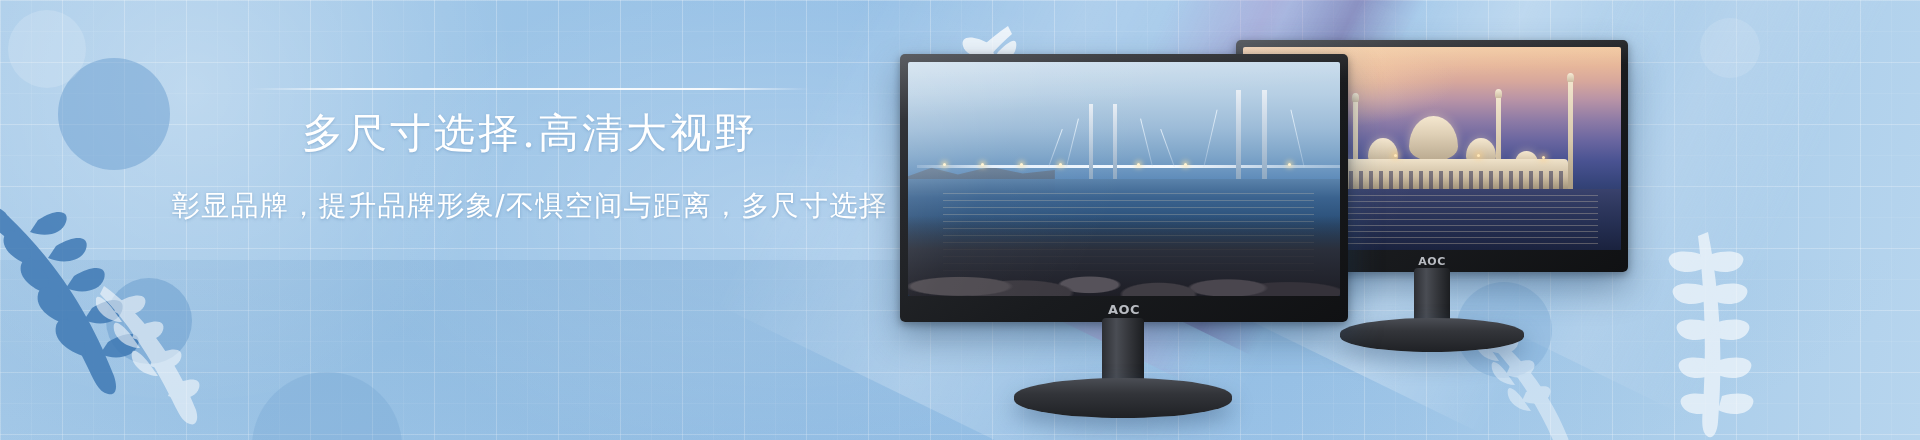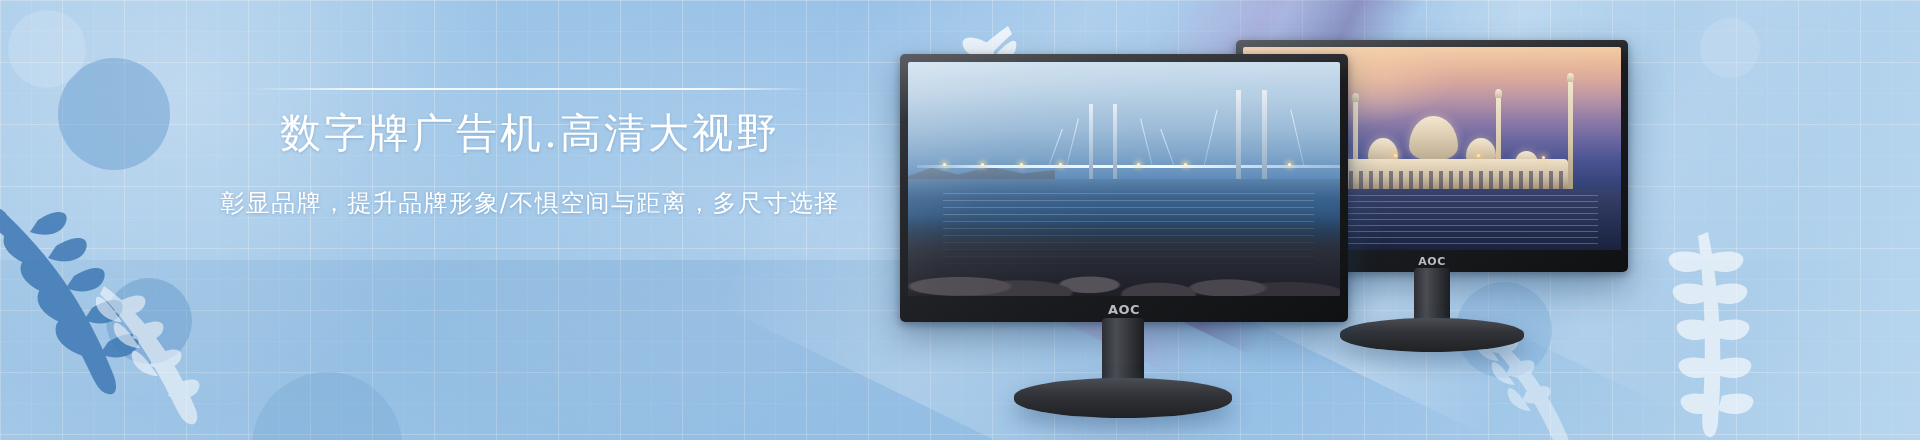--- a/index.html
+++ b/index.html
@@ -114,21 +114,21 @@
     font-size:41px;
     letter-spacing:3px;
     color:#ffffff;
     text-shadow:0 1px 3px rgba(90,135,180,.45);
     white-space:nowrap;
   }
 
   .tagline {
     margin-top:26px;
     font-family:"DejaVu Sans", sans-serif;
-    font-size:24px;
+    font-size:28px;
     letter-spacing:1.4px;
     color:#ffffff;
     text-shadow:0 1px 3px rgba(90,135,180,.50);
     white-space:nowrap;
   }
 
   
   .monitors { position:absolute; left:0; top:0; width:1920px; height:440px; }
 
   .mon { position:absolute; }
@@ -371,21 +371,21 @@
       <path d="M14 32 C5 21 -2 18 0 29 C2 38 12 45 23 45 Z"></path>
       <path d="M30 56 C21 45 14 42 16 53 C18 62 28 69 39 69 Z"></path>
       <path d="M46 82 C37 71 30 68 32 79 C34 88 44 95 55 95 Z"></path>
     </g>
   </svg>
 
   <div class="text-block">
 
     <div class="divider"></div>
 
-    <div class="subtitle">数字牌广告机.高清大视野</div>
+    <div class="subtitle">多尺寸选择.高清大视野</div>
 
     <div class="tagline">彰显品牌，提升品牌形象/不惧空间与距离，多尺寸选择</div>
   </div>
 
   <div class="monitors">
 
     <div class="mon">
       <div class="bezel" style="left:1236px; top:40px; width:392px; height:232px;">
         <div class="screen" style="left:7px; top:7px; right:7px; bottom:22px;">
           <div class="mosque-sky"></div>

